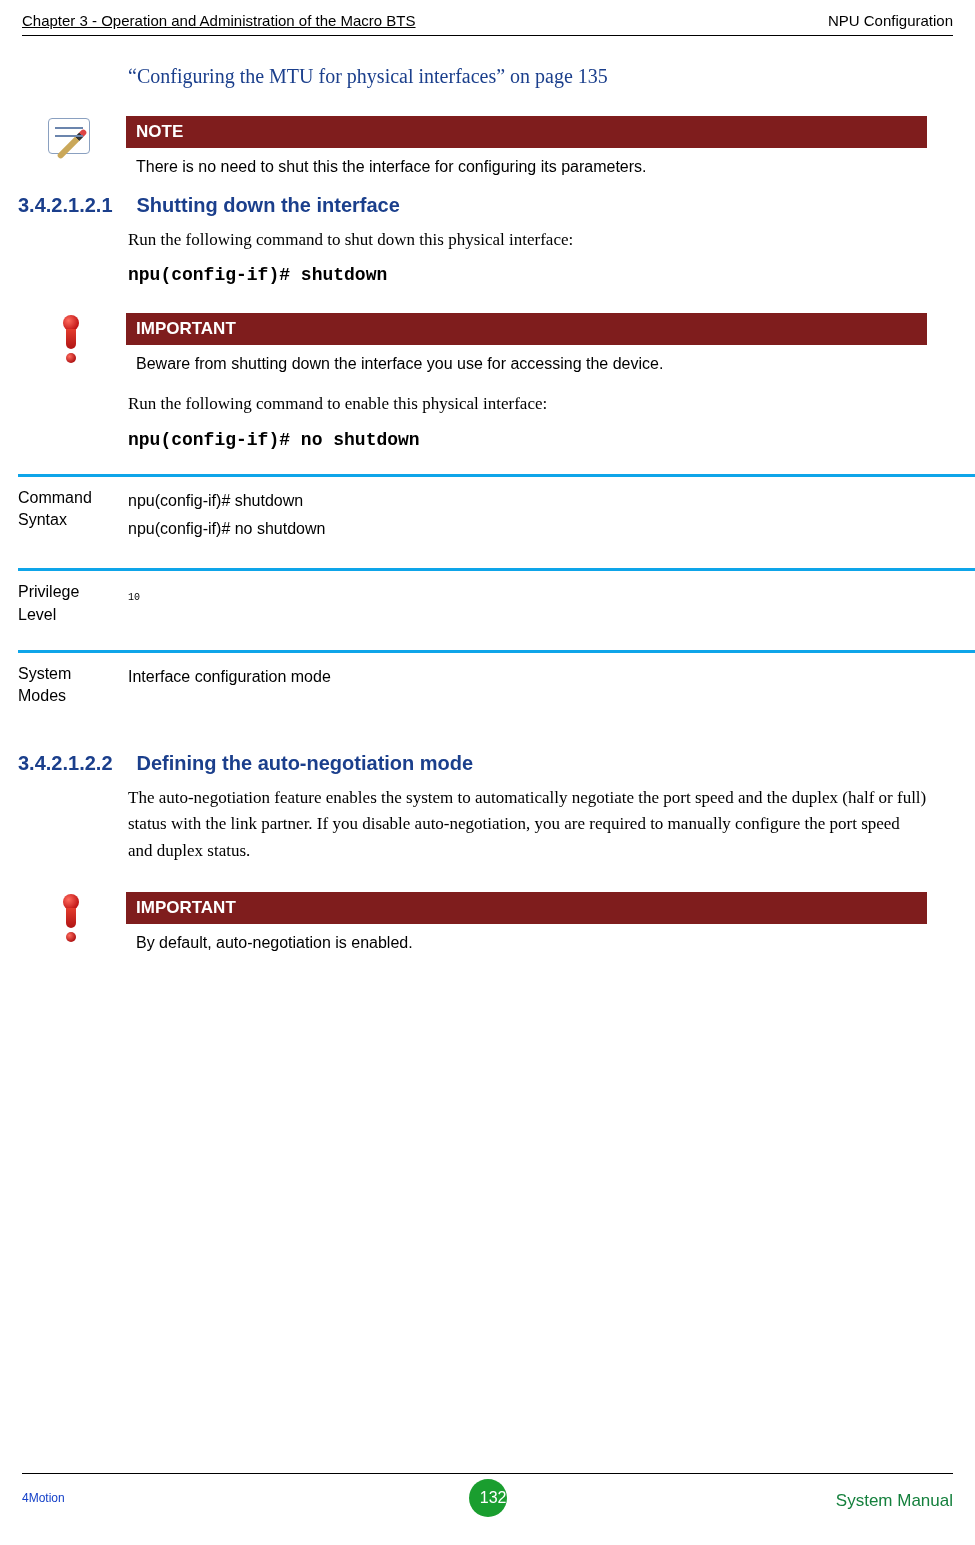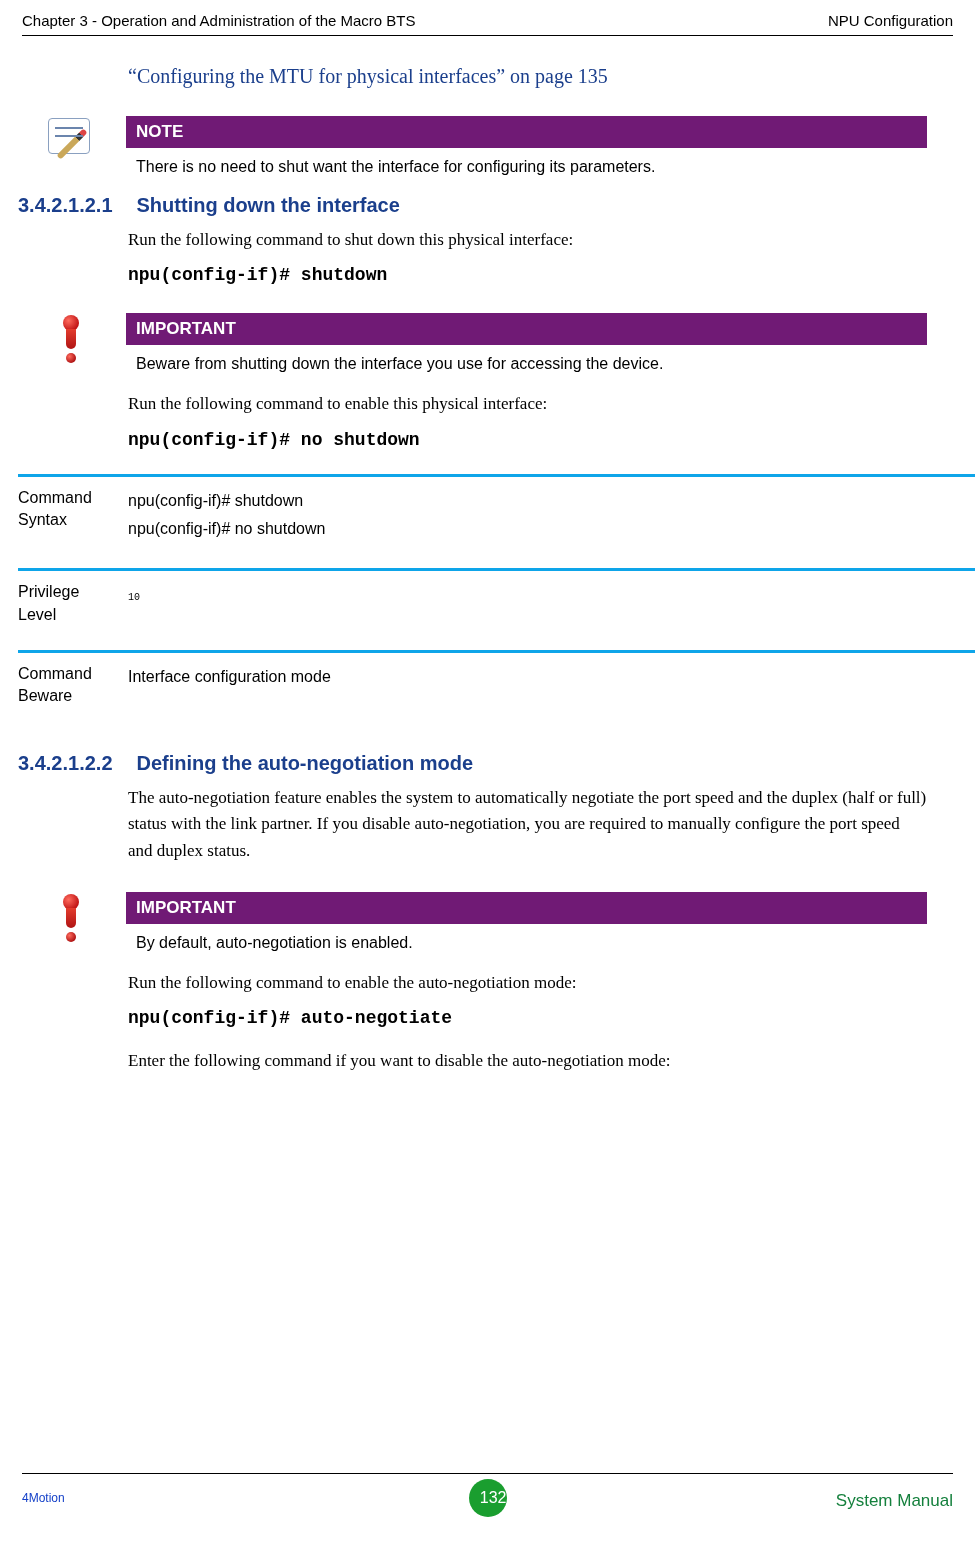--- a/index.html
+++ b/index.html
@@ -20,20 +20,21 @@
     height: 1545px;
     box-sizing: border-box;
   }
   .header {
     position: absolute;
     top: 12px;
     left: 22px;
     right: 22px;
     font-size: 15px;
     color: #000;
+    text-decoration: underline;
   }
   .header-right {
     position: absolute;
     right: 0;
     top: 0;
   }
   .header-rule {
     position: absolute;
     top: 35px;
     left: 22px;
@@ -118,21 +119,21 @@
     height: 10px;
     background: radial-gradient(circle at 35% 35%, #ff6b5e, #b01414 70%);
     border-radius: 50%;
     margin: 4px auto 0;
   }
   .callout-body {
     flex: 1 1 auto;
     margin-right: 48px;
   }
   .callout-title {
-    background: #701a75;
+    background: #7f1d1d;
     color: #fff;
     font-weight: bold;
     font-size: 17px;
     padding: 6px 10px;
   }
   .callout-text {
     padding: 10px 10px 4px;
     font-size: 16px;
   }
   .h-row {
@@ -248,21 +249,21 @@
     </div>
 
     <div class="callout">
       <div class="callout-icon">
         <div class="note-icon-rect">
           <div class="note-pen"></div>
         </div>
       </div>
       <div class="callout-body">
         <div class="callout-title">NOTE</div>
-        <div class="callout-text">There is no need to shut want the interface for configuring its parameters.</div>
+        <div class="callout-text">There is no need to shut this the interface for configuring its parameters.</div>
       </div>
     </div>
 
     <div class="h-row">
       <span class="h-num">3.4.2.1.2.1</span>
       <span class="h-title">Shutting down the interface</span>
     </div>
 
     <div class="body-col">
       <div class="body-text">Run the following command to shut down this physical interface:</div>
@@ -296,21 +297,21 @@
           <div>npu(config-if)# no shutdown</div>
         </div>
       </div>
       <div class="def-row">
         <div class="def-label">Privilege Level</div>
         <div class="def-val">
           <span class="mono-inline">10</span>
         </div>
       </div>
       <div class="def-row">
-        <div class="def-label">Command Beware</div>
+        <div class="def-label">System Modes</div>
         <div class="def-val">Interface configuration mode</div>
       </div>
     </div>
 
     <div class="h-row" style="margin-top:20px;">
       <span class="h-num">3.4.2.1.2.2</span>
       <span class="h-title">Defining the auto-negotiation mode</span>
     </div>
 
     <div class="body-col">
@@ -324,25 +325,20 @@
           <div class="excl-bar"></div>
           <div class="excl-dot-bot"></div>
         </div>
       </div>
       <div class="callout-body">
         <div class="callout-title">IMPORTANT</div>
         <div class="callout-text">By default, auto-negotiation is enabled.</div>
       </div>
     </div>
 
-    <div class="body-col">
-      <div class="body-text">Run the following command to enable the auto-negotiation mode:</div>
-      <div class="mono">npu(config-if)# auto-negotiate</div>
-      <div class="body-text">Enter the following command if you want to disable the auto-negotiation mode:</div>
-    </div>
 
   </div>
 
   <div class="footer">
     <div class="footer-rule"></div>
     <span class="footer-left">4Motion</span>
     <div class="page-badge">
       <span>132</span>
     </div>
     <span class="footer-right">System Manual</span>

